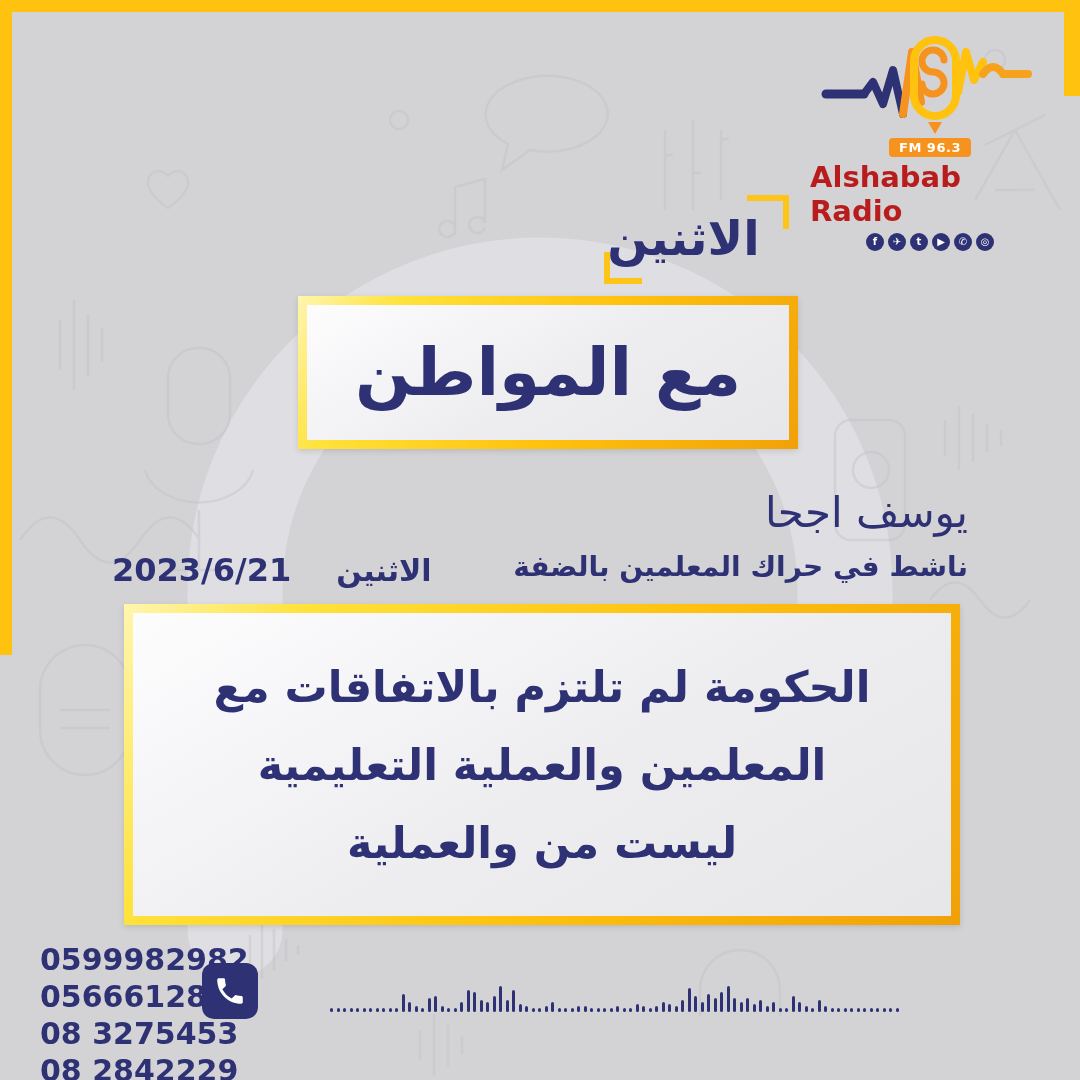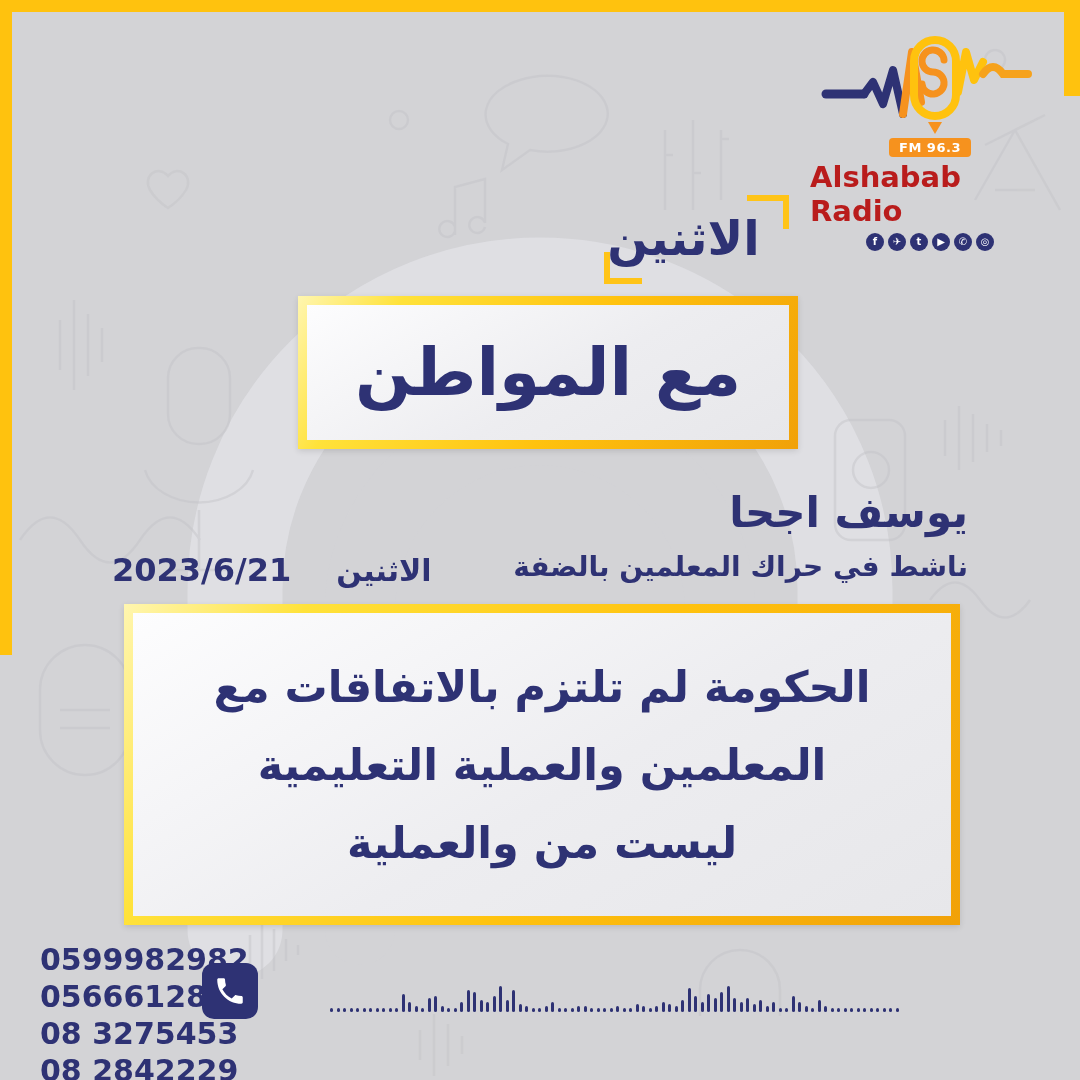--- a/index.html
+++ b/index.html
@@ -56,21 +56,21 @@
   .title-text{color:#2e3274;font-size:66px;font-weight:bold;direction:rtl;}
 
   .quote-box{left:124px;top:604px;width:836px;height:321px;}
   .quote-inner{justify-content:center;}
   .quote-line{
     color:#2e3274;font-size:43px;font-weight:bold;direction:rtl;
     text-align:center;line-height:78px;white-space:nowrap;
   }
 
   
-  .guest-name{top:488px;right:112px;color:#2e3274;font-size:42px;font-weight:bold;direction:rtl;}
+  .guest-name{top:488px;right:112px;color:#2e3274;font-size:42px;font-weight:normal;direction:rtl;}
   .guest-role{top:550px;right:112px;color:#2e3274;font-size:28px;font-weight:bold;direction:rtl;}
 
   
   .schedule-row{top:551px;left:112px;display:flex;align-items:center;gap:45px;}
   .schedule-date{color:#2e3274;font-size:32px;font-weight:bold;direction:ltr;}
   .schedule-day{color:#2e3274;font-size:30px;font-weight:bold;direction:rtl;}
 
   
   .phones{top:941px;left:40px;display:flex;flex-direction:column;}
   .phone-number{color:#2e3274;font-size:30px;font-weight:bold;line-height:37px;direction:ltr;}

